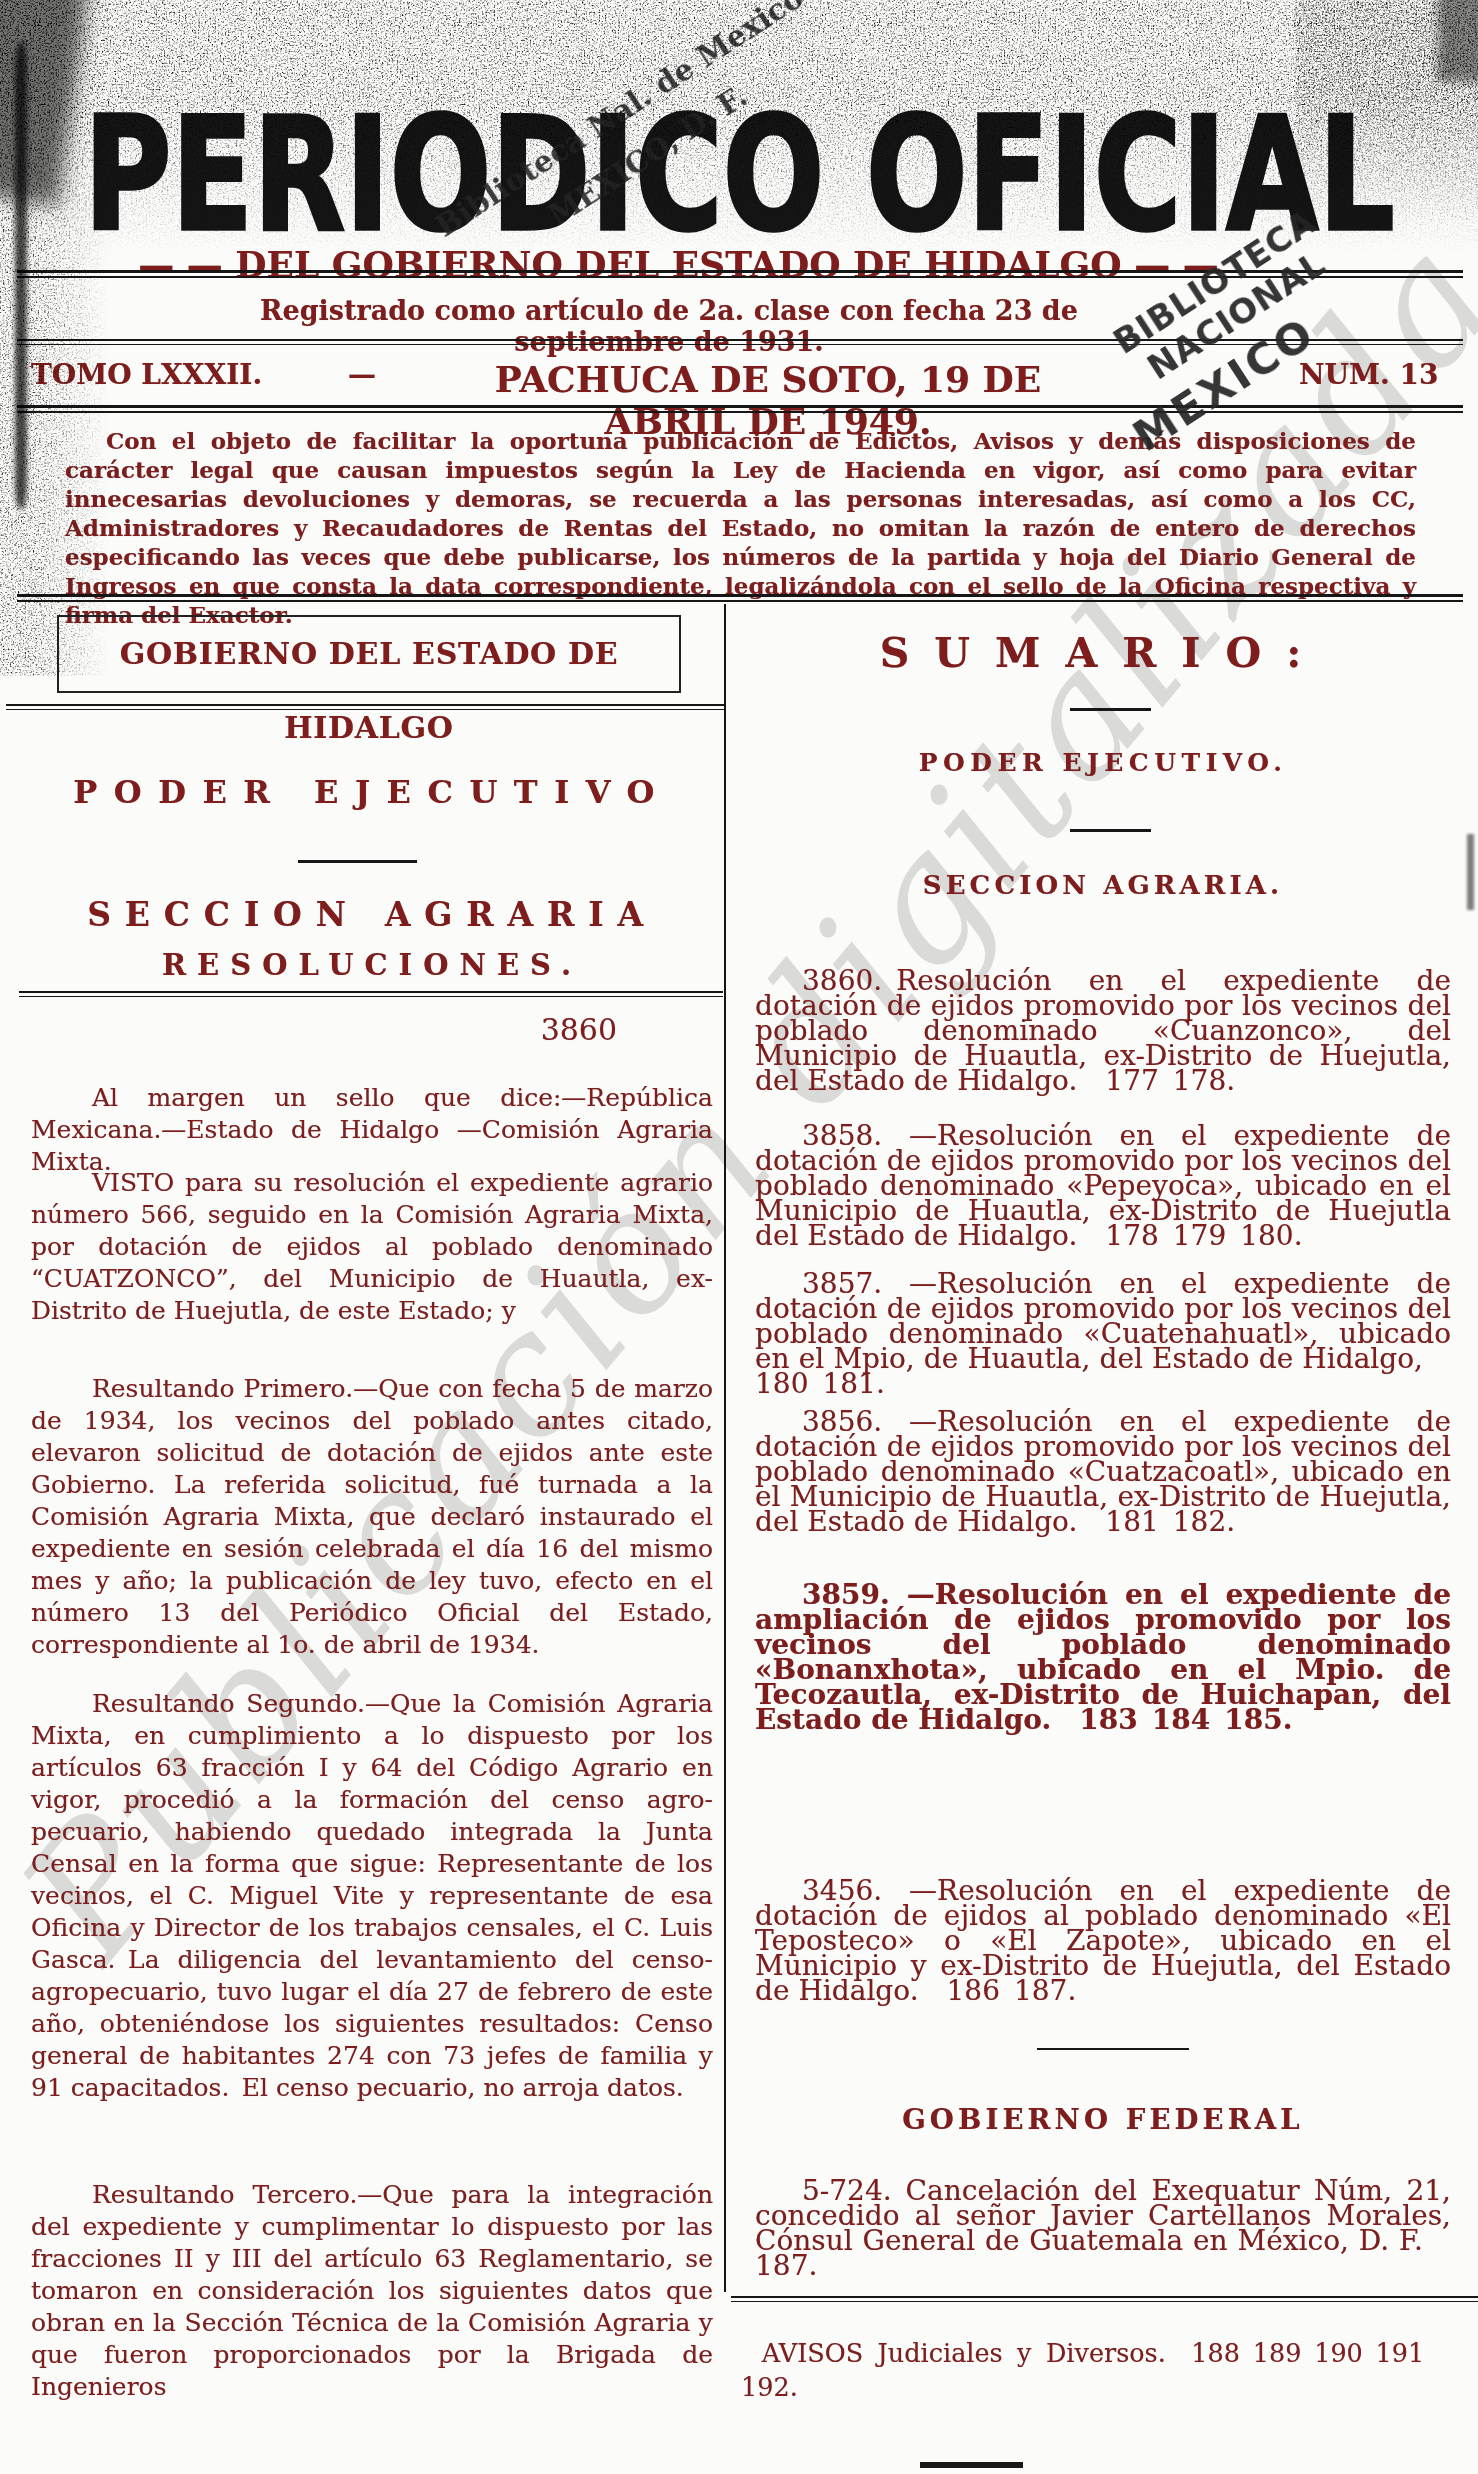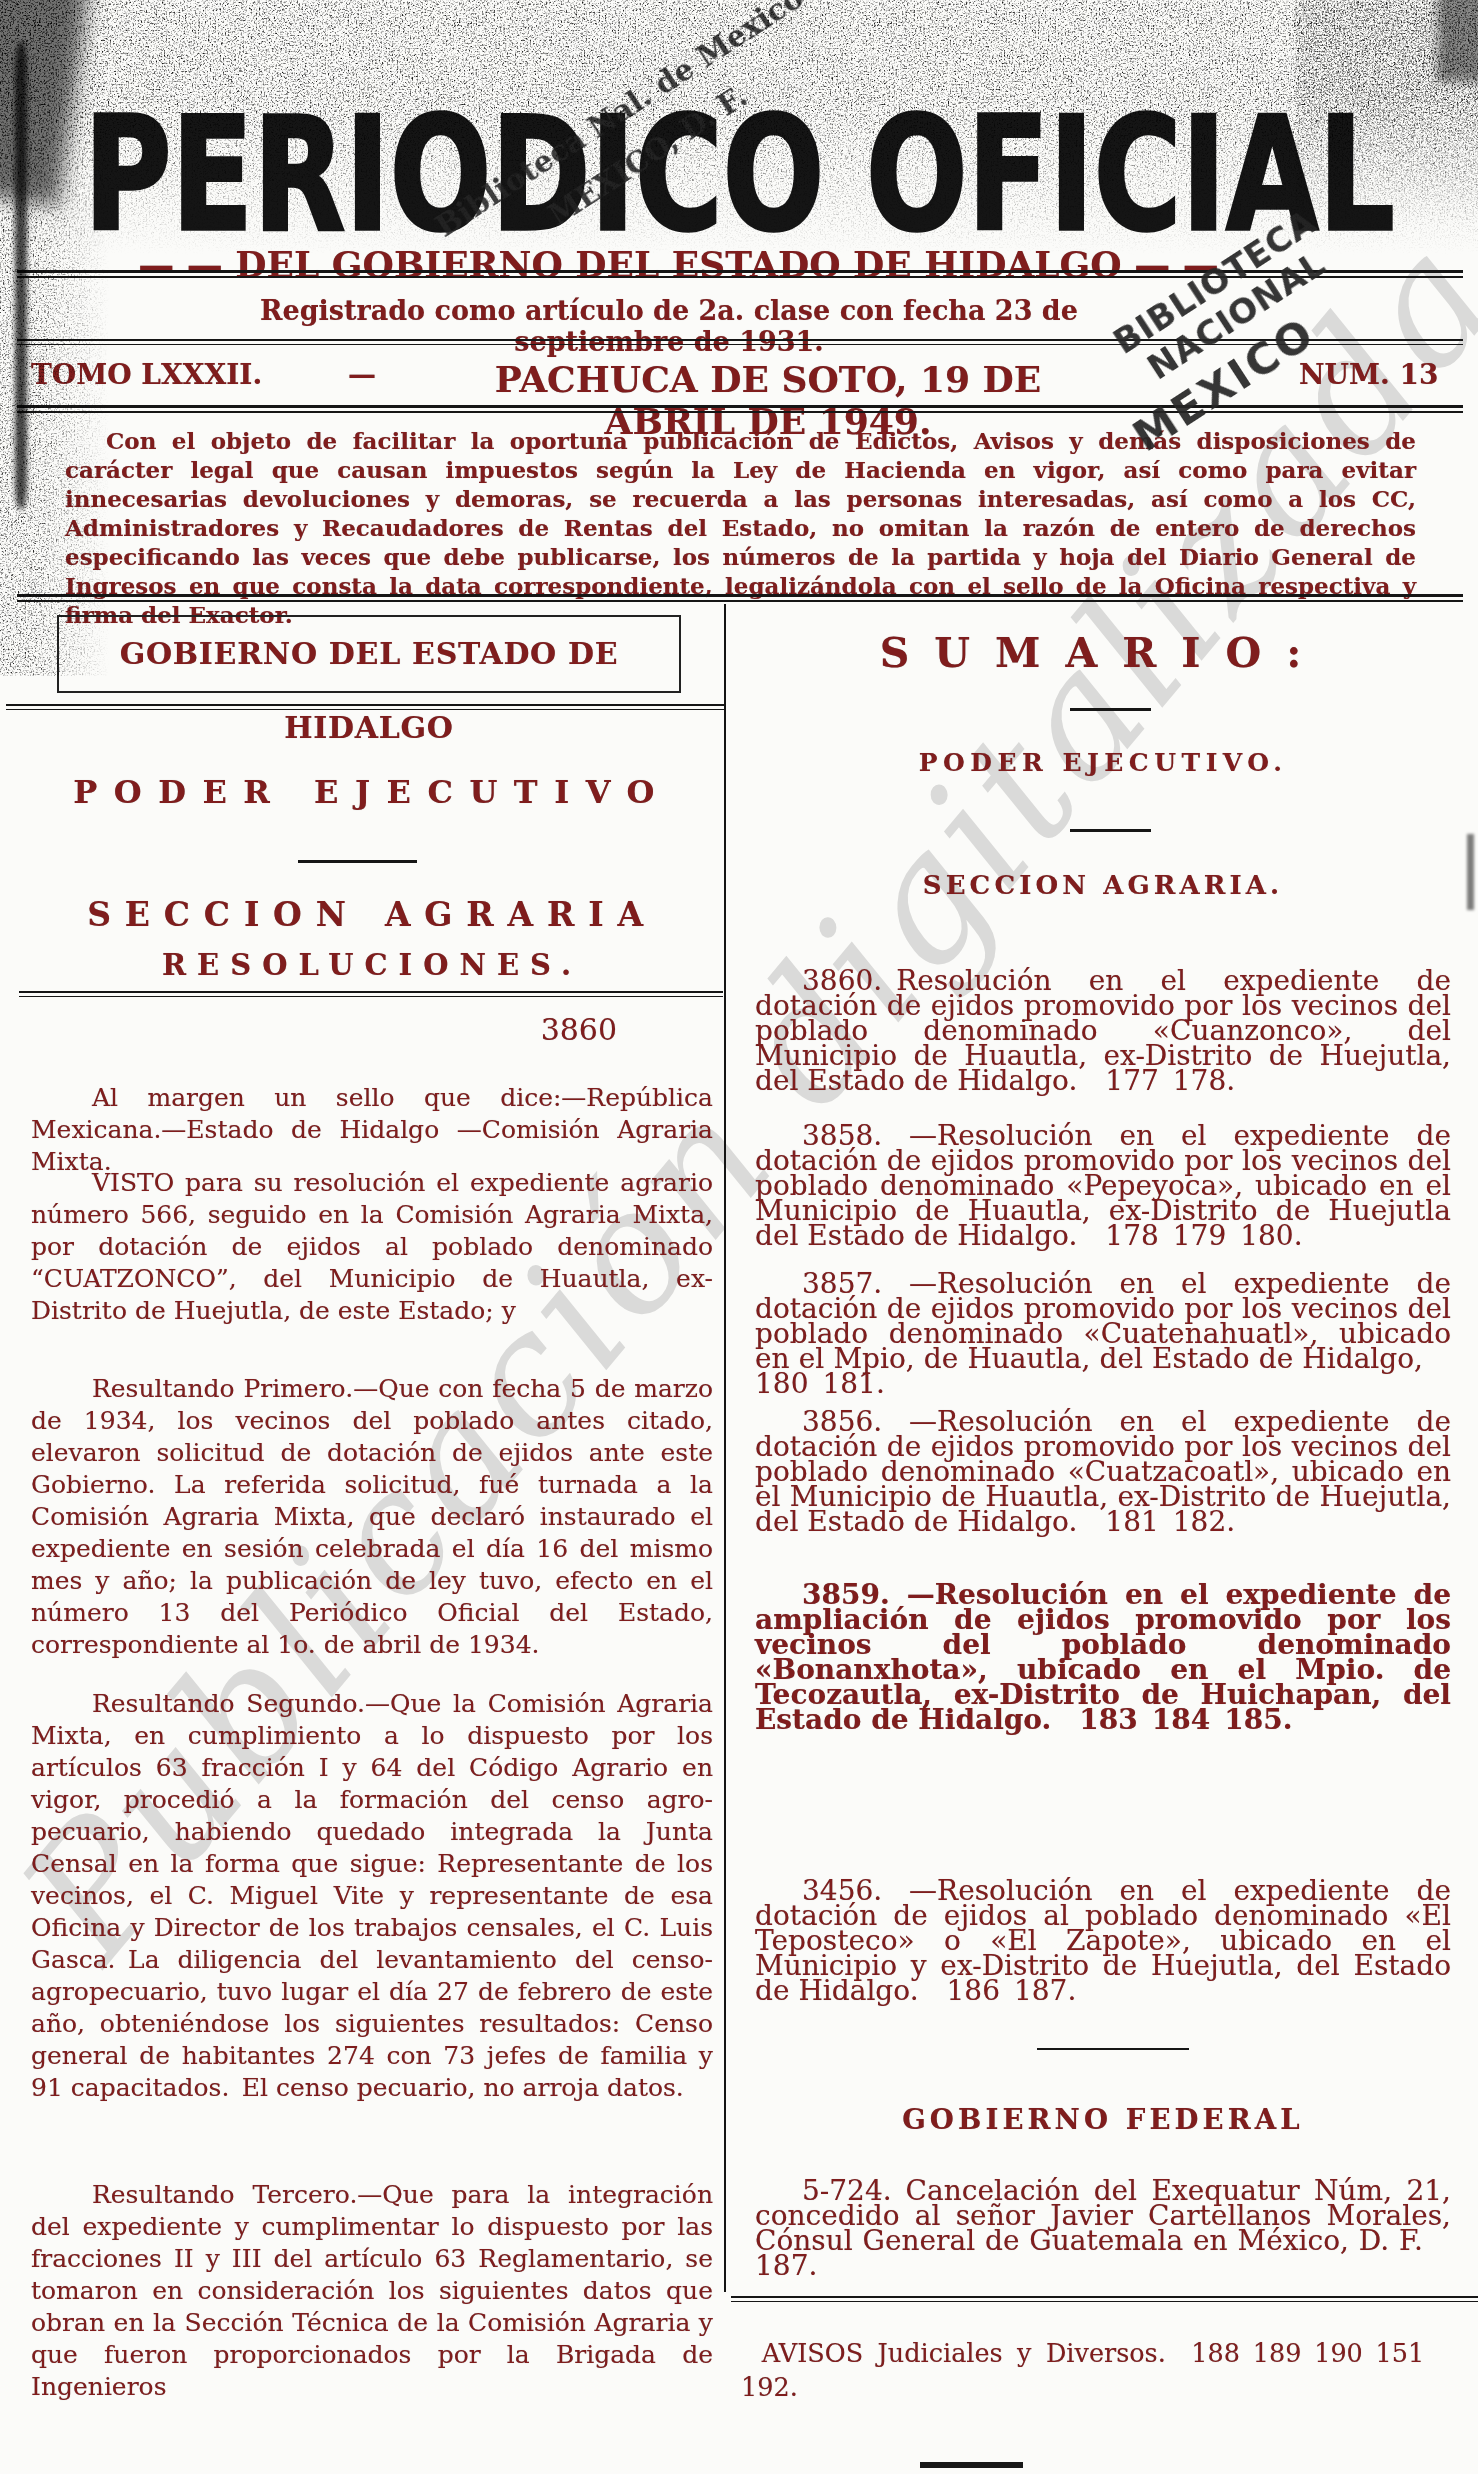--- a/index.html
+++ b/index.html
@@ -99,21 +99,21 @@
   <div class="abs jst entry ink" style="left:755px;top:1878px;z-index:1;">3456. —Resolución en el expediente de dotación de ejidos al poblado denominado «El Teposteco» o «El Zapote», ubicado en el Municipio y ex-Distrito de Huejutla, del Estado de Hidalgo. 186 187.</div>
 
   <div class="abs sr" style="left:1037px;top:2048px;width:152px;border-top-width:2.8px;z-index:1;"></div>
 
   <div class="abs ctr bold ink" style="left:755px;top:2103px;width:696px;font-size:27.6px;letter-spacing:4.1px;z-index:1;">GOBIERNO FEDERAL</div>
 
   <div class="abs jst entry ink" style="left:755px;top:2178px;z-index:1;">5-724. Cancelación del Exequatur Núm, 21, concedido al señor Javier Cartellanos Morales, Cónsul General de Guatemala en México, D. F. 187.</div>
 
   <div class="abs dr thin" style="left:731px;top:2296px;width:748px;z-index:1;"></div>
 
-  <div class="abs jst ink" style="left:741px;top:2336px;width:696px;font-size:25.5px;line-height:34px;text-indent:20.7px;z-index:1;">AVISOS Judiciales y Diversos. 188 189 190 151 192.</div>
+  <div class="abs jst ink" style="left:741px;top:2336px;width:696px;font-size:25.5px;line-height:34px;text-indent:20.7px;z-index:1;">AVISOS Judiciales y Diversos. 188 189 190 191 192.</div>
 
   <div class="abs stamp" style="left:413px;top:90px;width:441px;z-index:3;">
     <div style="font-size:30px;font-weight:bold;">Biblioteca Nal. de Mexico</div>
     <div style="font-size:29px;font-weight:bold;margin-top:18px;">MEXICO, D. F.</div>
   </div>
 
   <div class="abs stamp" style="left:1082px;top:254px;width:317px;z-index:3;opacity:.92;">
     <div style="font-size:34px;font-weight:bold;font-family:'DejaVu Sans',sans-serif;letter-spacing:0.7px;">BIBLIOTECA NACIONAL</div>
     <div style="font-size:43px;font-weight:bold;font-family:'DejaVu Sans',sans-serif;letter-spacing:2.8px;margin-top:5.5px;margin-right:96px;">MEXICO</div>
   </div>

